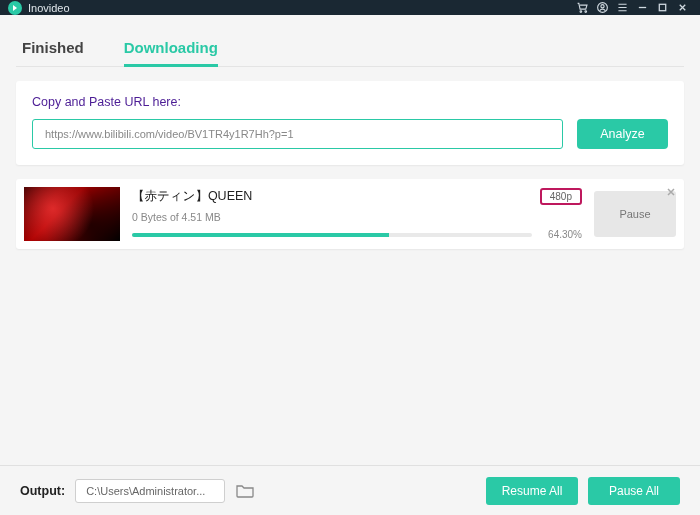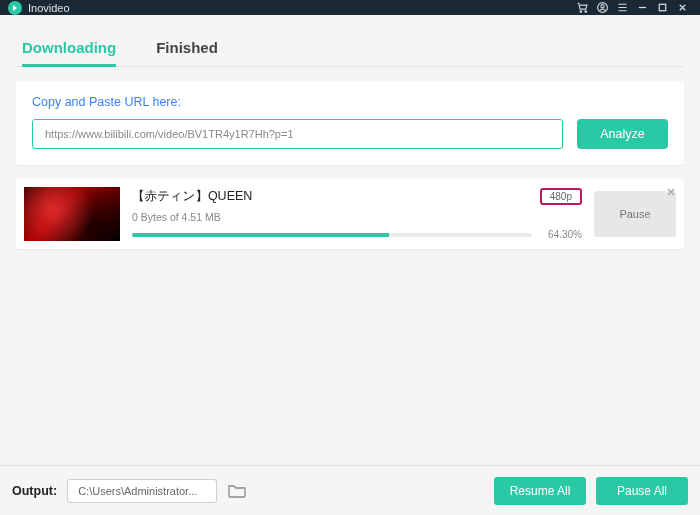--- a/index.html
+++ b/index.html
@@ -15,42 +15,42 @@
 .titlebar .ticon.min svg, .titlebar .ticon.max svg, .titlebar .ticon.close svg { width: 11px; height: 11px; }
 
 .content { padding: 12px 16px 0 16px; height: calc(515px - 24px - 50px); display: flex; flex-direction: column; }
 
 .tabs { display: flex; gap: 40px; padding: 6px 6px 0 6px; border-bottom: 1px solid #e4e4e4; }
 .tab { font-size: 15px; font-weight: 600; color: #444; padding: 6px 0 10px 0; cursor: pointer; position: relative; }
 .tab.active { color: #2ac9a6; }
 .tab.active::after { content:""; position:absolute; left:0; right:0; bottom:-1px; height:3px; background:#2ac9a6; }
 
 .urlcard { background: #fff; margin-top: 14px; padding: 14px 16px 16px 16px; border-radius: 3px; box-shadow: 0 1px 2px rgba(0,0,0,0.06); }
-.urlcard .lbl { font-size: 12.5px; color: #3b82f6; margin-bottom: 10px; }
+.urlcard .lbl { font-size: 12.5px; color: #4c1d95; margin-bottom: 10px; }
 .url-row { display: flex; gap: 14px; align-items: stretch; }
 .url-input { flex:1; border:1px solid #2ac9a6; border-radius:3px; padding: 8px 12px; font-size: 11px; color:#888; outline:none; }
 .analyze-btn { width: 91px; background:#2ac9a6; color:#fff; border:none; border-radius:4px; font-size:12.5px; cursor:pointer; }
 
 .dl-item { background:#fff; margin-top: 14px; border-radius:3px; box-shadow: 0 1px 2px rgba(0,0,0,0.06); padding: 8px; display:flex; align-items:center; gap:12px; position:relative; }
 .thumb { width: 96px; height: 54px; background: linear-gradient(135deg,#3a0000 0%, #a00 40%, #000 100%); position:relative; overflow:hidden; flex-shrink:0; }
 .thumb::before { content:""; position:absolute; inset:0; background: radial-gradient(circle at 30% 40%, rgba(255,60,60,.7), transparent 55%), radial-gradient(circle at 70% 70%, rgba(0,0,0,.6), transparent 60%); }
 .dl-mid { flex:1; min-width:0; }
 .dl-title-row { display:flex; align-items:flex-start; gap:14px; }
 .dl-title { font-size: 12.5px; color:#222; font-weight:500; white-space:nowrap; overflow:hidden; text-overflow:ellipsis; }
 .res-badge { margin-left:auto; font-size:10px; color:#666; border:2px solid #be185d; border-radius:3px; padding:1px 8px; background:#fff; }
 .dl-sub { font-size: 10.5px; color:#888; margin-top: 6px; }
 .prog-wrap { display:flex; align-items:center; gap:10px; margin-top:6px;justify-content:flex-end; }
 .prog-bar { flex:1; height:4px; background:#e9e9e9; border-radius:2px; overflow:hidden; }
 .prog-fill { height:100%; background:#2ac9a6; }
 .prog-pct { font-size:10px; color:#888; min-width:40px; text-align:right; }
 .pause-btn { width:82px; height:46px; background:#e7e7e7; color:#777; border:none; border-radius:3px; font-size:11px; cursor:pointer; flex-shrink:0; }
 .x-icon { position:absolute; top:4px; right:6px; width:12px; height:12px; color:#aaa; cursor:pointer; }
 .x-icon svg { width:10px; height:10px; stroke:currentColor; stroke-width:1.5; fill:none; }
 
-.footer { position:absolute; left:0; right:0; bottom:0; height:50px; background:#f5f5f5; border-top:1px solid #e0e0e0; display:flex; align-items:center; padding: 0 12px; gap:10px; }
+.footer { position:absolute; left:0; right:0; bottom:0; height:50px; background:#f5f5f5; border-top:1px solid #e0e0e0; display:flex; align-items:center; padding: 0 20px; gap:10px; }
 .footer .out-lbl { font-size:12.5px; font-weight:600; color:#222; }
 .out-path { border:1px solid #cfcfcf; border-radius:3px; font-size:11px; color:#666; padding:5px 10px; width:150px; background:#fff; outline:none; white-space:nowrap; overflow:hidden; text-overflow:ellipsis; }
 .folder-icon { width:22px; height:18px; color:#888; cursor:pointer; display:flex; align-items:center; }
 .folder-icon svg { width:20px; height:16px; stroke:currentColor; fill:none; stroke-width:1.3; }
 .footer .spacer { flex:1; }
 .footer .fbtn { background:#2ac9a6; color:#fff; border:none; border-radius:3px; font-size:12px; padding: 7px 0; width:92px; cursor:pointer; }
 </style>
 </head>
 <body>
 
@@ -94,22 +94,22 @@
   <div class="ticon close">
     <svg viewBox="0 0 12 12">
         <path d="M3 3l6 6M9 3l-6 6"></path>
       </svg>
   </div>
 </div>
 
 <div class="content">
 
   <div class="tabs">
+    <div class="tab">Finished</div>
     <div class="tab active">Downloading</div>
-    <div class="tab">Finished</div>
   </div>
 
   <div class="urlcard">
     <div class="lbl">Copy and Paste URL here:</div>
     <div class="url-row">
       <input class="url-input" type="text" value="https://www.bilibili.com/video/BV1TR4y1R7Hh?p=1" style="">
       <button class="analyze-btn">Analyze</button>
     </div>
   </div>
 

